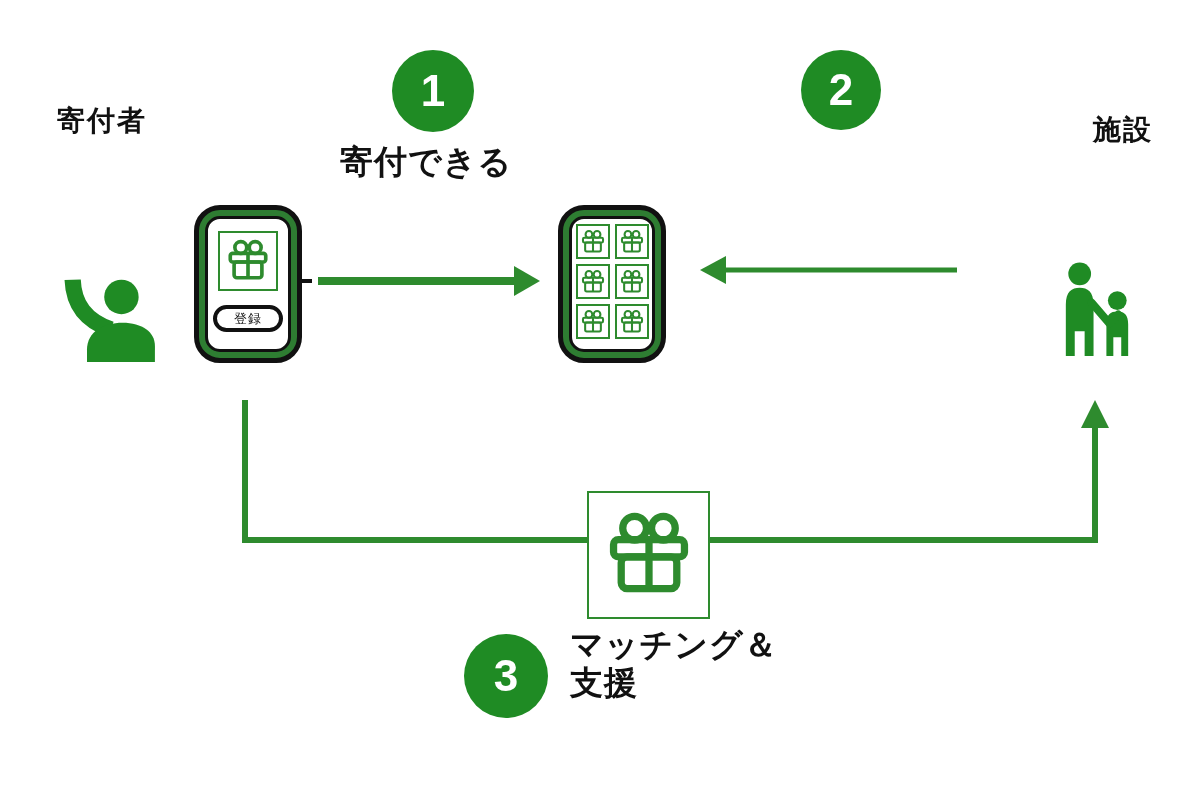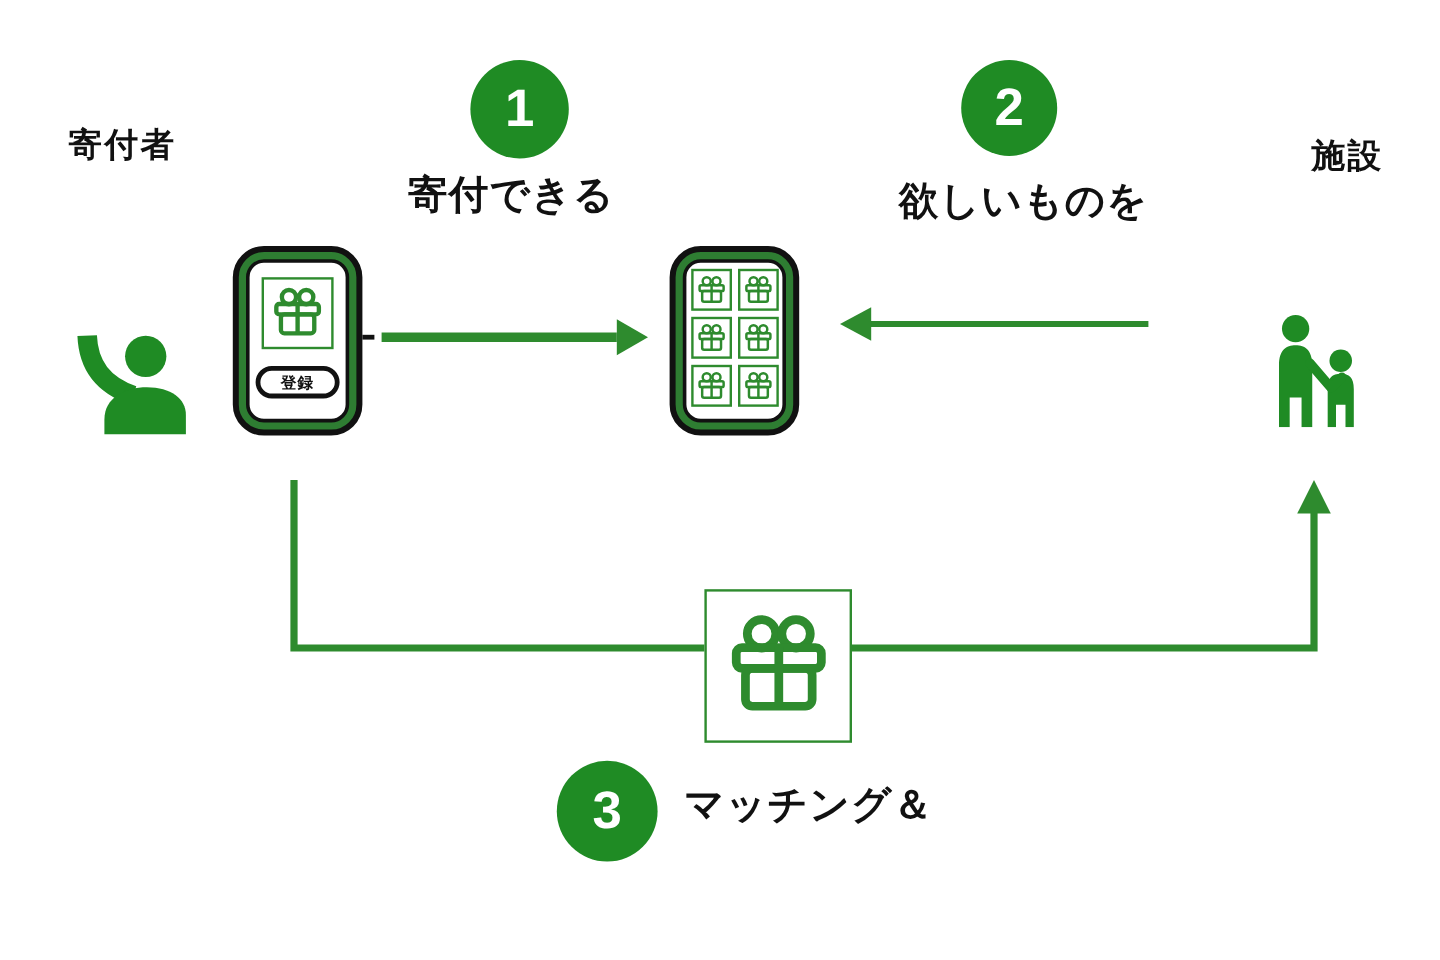--- a/index.html
+++ b/index.html
@@ -26,21 +26,21 @@
     width:100%;height:100%;background:#fff;border:3px solid #111;border-radius:15px;
     box-sizing:border-box;display:flex;flex-direction:column;align-items:center;overflow:hidden;
   }
   .app-gift-tile{
     width:60px;height:60px;border:2px solid #2e8b2e;box-sizing:border-box;
     margin-top:12px;display:flex;align-items:center;justify-content:center;color:#2e8b2e;
   }
   .register-btn{
     margin-top:14px;width:70px;height:27px;border:4px solid #111;border-radius:15px;
     box-sizing:border-box;background:#fff;display:flex;align-items:center;justify-content:center;
-    font-size:13px;font-weight:bold;letter-spacing:1px;
+    font-size:13px;font-weight:normal;letter-spacing:1px;
   }
   .listing-grid{
     margin-top:5px;display:grid;grid-template-columns:repeat(2,34px);grid-auto-rows:35px;gap:5px;
   }
   .listing-tile{
     border:2px solid #2e8b2e;box-sizing:border-box;background:#fff;color:#2e8b2e;
     display:flex;align-items:center;justify-content:center;
   }
   
   .matching-box{
@@ -111,28 +111,28 @@
     <span>1</span>
   </div>
   <div class="abs step-label" style="left:340px;top:143px">
     <div>寄付できる</div>
   </div>
 
   <div class="abs step-badge" style="left:801px;top:50px;width:80px;height:80px">
     <span>2</span>
   </div>
   <div class="abs step-label" style="left:749px;top:148px">
-    <div>欲しいものを</div>
   </div>
 
   <div class="abs step-badge" style="left:464px;top:634px;width:84px;height:84px">
     <span>3</span>
   </div>
-  <div class="abs step-label" style="left:570px;top:652px">
+  <div class="abs step-label" style="left:570px;top:626px">
     <div>マッチング＆</div>
+    <div>支援</div>
   </div>
 
   <div class="abs phone" style="left:194px;top:205px">
     <div class="phone-screen">
       <div class="app-gift-tile">
         <svg class="icon" width="46" height="46">
             <use href="#gift"></use>
           </svg>
       </div>
       <div class="register-btn">

